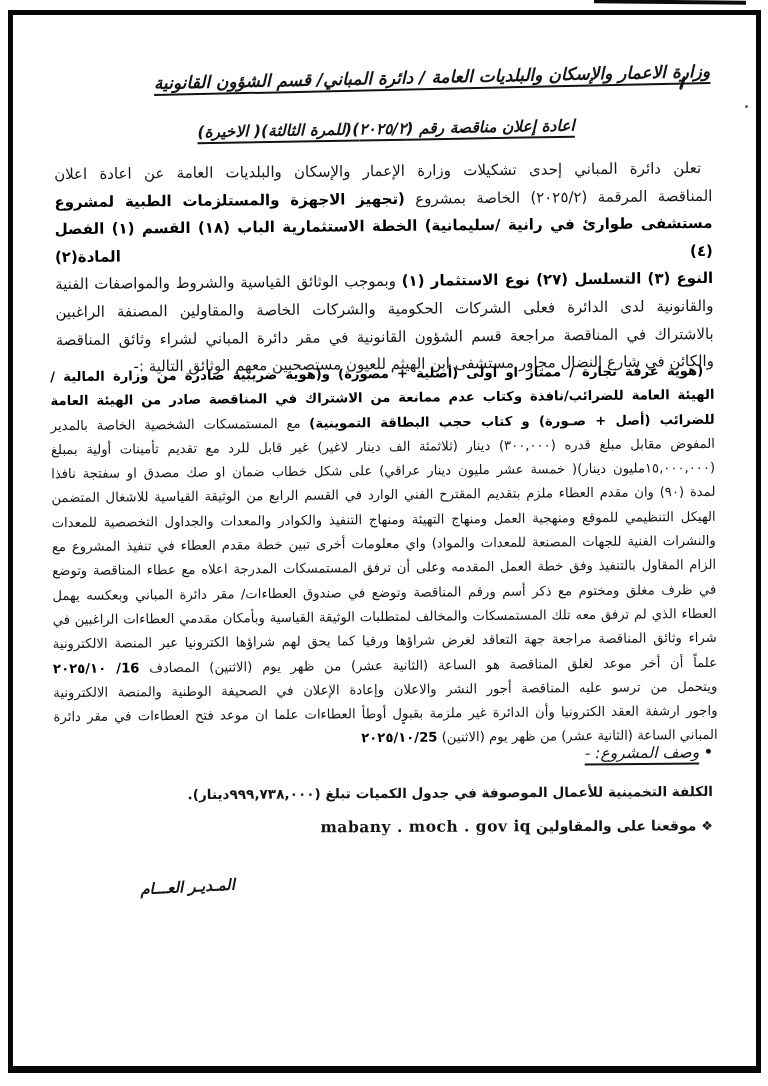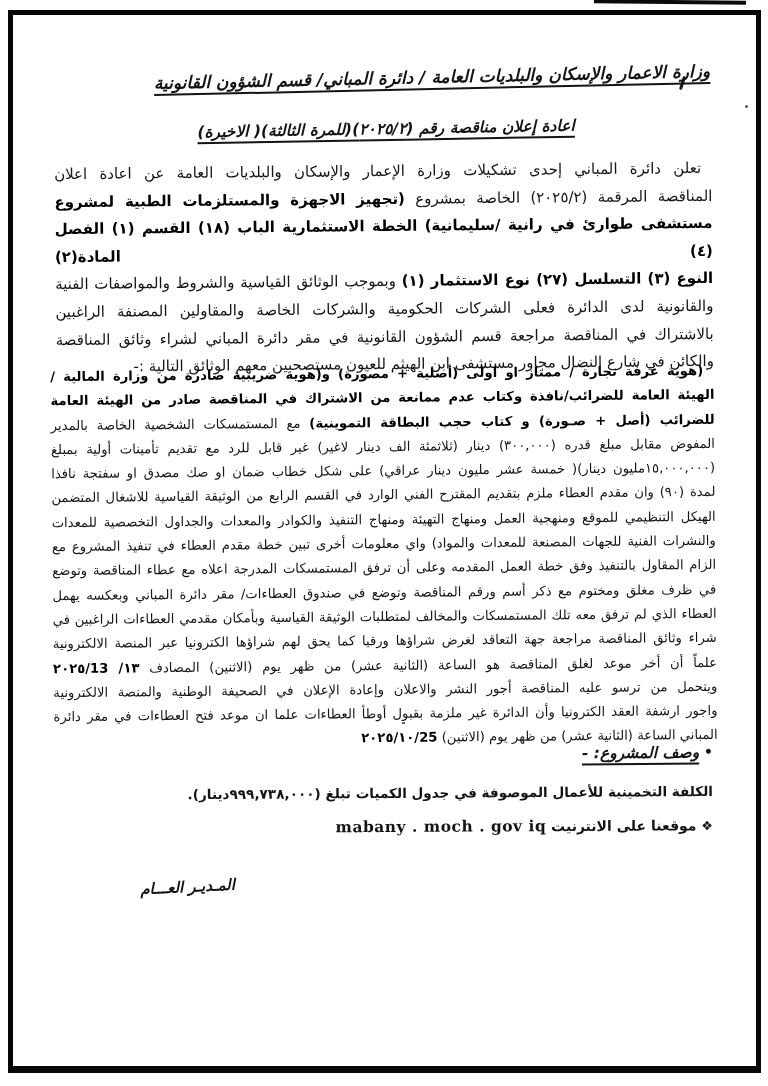--- a/index.html
+++ b/index.html
@@ -31,21 +31,21 @@
   .para2{left:52px;width:664px;top:362px;font-size:13.2px;line-height:24.3px;}
   .tline{text-align:justify;text-align-last:justify;}
   .tline-last{text-align-last:right;}
   .tline-first{text-indent:11px;}
   .b{font-weight:bold;color:#000;}
   
   .proj-head{
     left:55px;top:746px;width:658px;text-align:right;font-size:15.5px;
     transform:rotate(-0.45deg);
   }
-  .proj-head .head-txt{font-weight:bold;font-style:italic;}
+  .proj-head .head-txt{font-weight:normal;font-style:italic;}
   .bullet{font-weight:bold;font-size:14px;vertical-align:1px;}
   .cost{
     left:55px;top:785px;width:658px;text-align:right;font-size:13.6px;font-weight:bold;
     transform:rotate(-0.35deg);
   }
   .site{
     left:55px;top:817px;width:658px;text-align:right;font-size:14px;font-weight:bold;
     transform:rotate(-0.3deg);
   }
   .site .lat{font-family:"DejaVu Serif",serif;font-size:15.5px;font-weight:bold;letter-spacing:.5px;}
@@ -95,35 +95,35 @@
     <div class="tline"><span class="b">للضرائب (أصل + صـورة) و كتاب حجب البطاقة التموينية)</span><span> مع المستمسكات الشخصية الخاصة بالمدير</span></div>
     <div class="tline"><span>المفوض مقابل مبلغ قدره (٣٠٠,٠٠٠) دينار (ثلاثمئة الف دينار لاغير) غير قابل للرد مع تقديم تأمينات أولية بمبلغ</span></div>
     <div class="tline"><span>(١٥,٠٠٠,٠٠٠مليون دينار)( خمسة عشر مليون دينار عراقي) على شكل خطاب ضمان او صك مصدق او سفتجة نافذا</span></div>
     <div class="tline"><span>لمدة (٩٠) وان مقدم العطاء ملزم بتقديم المقترح الفني الوارد في القسم الرابع من الوثيقة القياسية للاشغال المتضمن</span></div>
     <div class="tline"><span>الهيكل التنظيمي للموقع ومنهجية العمل ومنهاج التهيئة ومنهاج التنفيذ والكوادر والمعدات والجداول التخصصية للمعدات</span></div>
     <div class="tline"><span>والنشرات الفنية للجهات المصنعة للمعدات والمواد) واي معلومات أخرى تبين خطة مقدم العطاء في تنفيذ المشروع مع</span></div>
     <div class="tline"><span>الزام المقاول بالتنفيذ وفق خطة العمل المقدمه وعلى أن ترفق المستمسكات المدرجة اعلاه مع عطاء المناقصة وتوضع</span></div>
     <div class="tline"><span>في ظرف مغلق ومختوم مع ذكر أسم ورقم المناقصة وتوضع في صندوق العطاءات/ مقر دائرة المباني وبعكسه يهمل</span></div>
     <div class="tline"><span>العطاء الذي لم ترفق معه تلك المستمسكات والمخالف لمتطلبات الوثيقة القياسية وبأمكان مقدمي العطاءات الراغبين في</span></div>
     <div class="tline"><span>شراء وثائق المناقصة مراجعة جهة التعاقد لغرض شراؤها ورقيا كما يحق لهم شراؤها الكترونيا عبر المنصة الالكترونية</span></div>
-    <div class="tline"><span>علماً أن أخر موعد لغلق المناقصة هو الساعة (الثانية عشر) من ظهر يوم (الاثنين) المصادف  </span><span class="b">١٣/ ٢٠٢٥/13</span></div>
+    <div class="tline"><span>علماً أن أخر موعد لغلق المناقصة هو الساعة (الثانية عشر) من ظهر يوم (الاثنين) المصادف  </span><span class="b">16/ ٢٠٢٥/١٠</span></div>
     <div class="tline"><span>ويتحمل من ترسو عليه المناقصة أجور النشر والاعلان وإعادة الإعلان في الصحيفة الوطنية والمنصة الالكترونية</span></div>
     <div class="tline"><span>واجور ارشفة العقد الكترونيا وأن الدائرة غير ملزمة بقبول أوطأ العطاءات علما ان موعد فتح العطاءات في مقر دائرة</span></div>
     <div class="tline tline-last"><span>المباني الساعة (الثانية عشر) من ظهر يوم (الاثنين) </span><span class="b">٢٠٢٥/١٠/25</span></div>
   </div>
 
 <div class="abs rtl proj-head">
   <span class="bullet">•</span>
   <span> </span>
   <span class="head-txt udl">وصف المشروع: -</span>
 </div>
 
 <div class="abs rtl cost">الكلفة التخمينية للأعمال الموصوفة في جدول الكميات تبلغ (٩٩٩,٧٣٨,٠٠٠دينار).</div>
 
 <div class="abs rtl site">
   <span class="dbullet">❖</span>
   <span> </span>
-  <span>موقعنا على الانترنيت</span>
+  <span>موقعنا على والمقاولين</span>
   <span> </span>
   <span class="lat">mabany . moch . gov iq</span>
 </div>
 
 <div class="abs rtl sig">المـديـر العـــام</div>
 
 </body></html>

